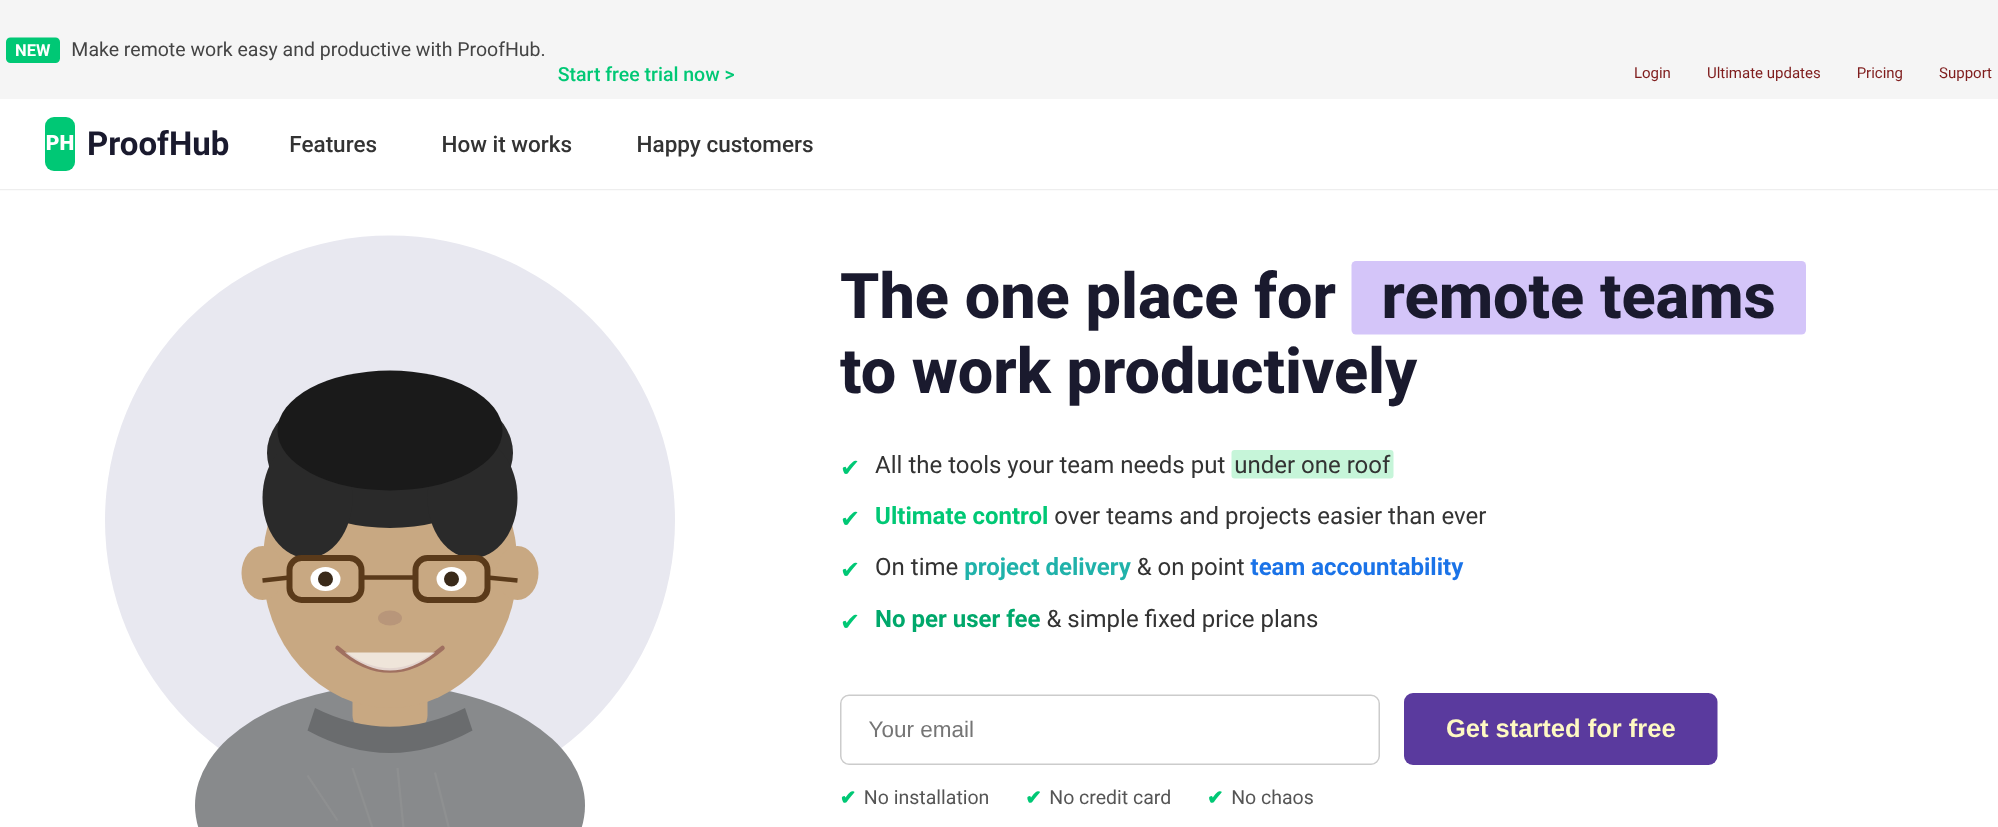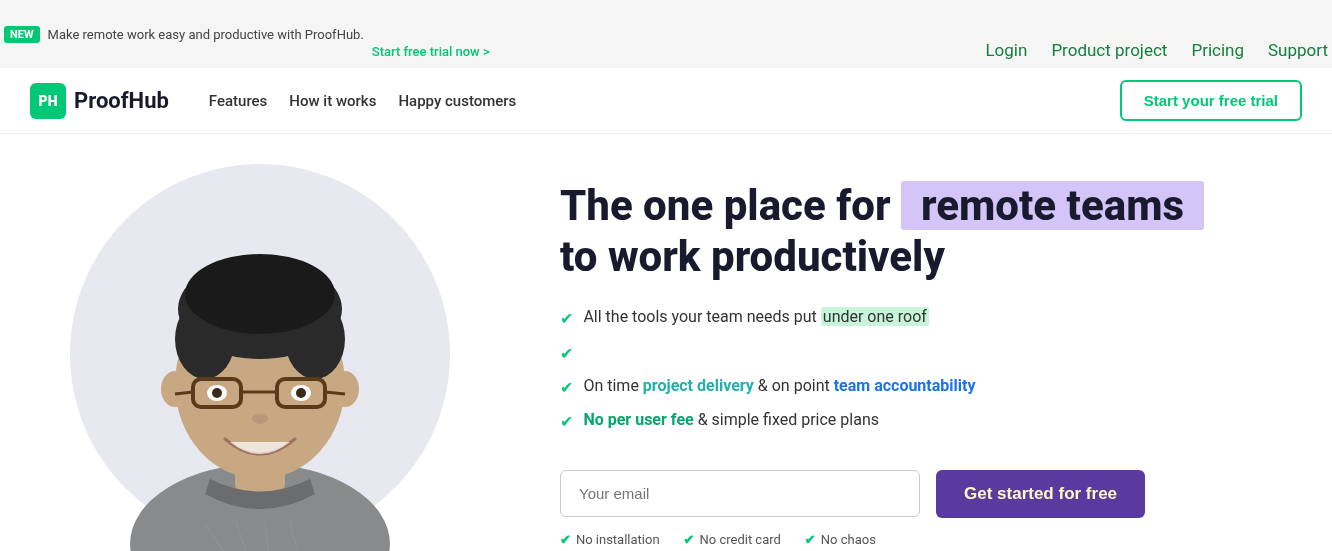--- a/index.html
+++ b/index.html
@@ -19,40 +19,40 @@
     .new-badge {
       background: #00c875;
       color: #fff;
       font-size: 11px;
       font-weight: 700;
       padding: 2px 6px;
       border-radius: 3px;
     }
     .announcement-link { color: #00c875; text-decoration: none; font-weight: 500; margin-top: 35px; }
     .announcement-right { display: flex; gap: 24px; }
-    .announcement-right a { color: #15803d; text-decoration: none; font-size: 17px; margin-top: 32px; }
+    .announcement-right a { color: #7f1d1d; text-decoration: none; font-size: 10px; margin-top: 32px; }
 
     
     .navbar {
       display: flex;
       align-items: center;
       padding: 12px 30px;
       border-bottom: 1px solid #eee;
       background: #fff;
     }
     .logo { display: flex; align-items: center; gap: 8px; text-decoration: none; margin-right: 40px; }
     .logo-icon {
-      width: 36px; height: 36px;
+      width: 20px; height: 36px;
       background: #00c875;
       border-radius: 6px;
       display: flex; align-items: center; justify-content: center;
       color: #fff; font-weight: 900; font-size: 14px;
     }
     .logo-text { font-size: 22px; font-weight: 700; color: #1a1a2e; }
-    .nav-links { display: flex; gap: 22px; }
+    .nav-links { display: flex; gap: 43px; }
     .nav-links a { text-decoration: none; color: #333; font-size: 15px; font-weight: 500; }
     .navbar-right { margin-left: auto; }
     .btn-trial {
       border: 2px solid #00c875;
       background: #fff;
       color: #00c875;
       padding: 10px 22px;
       border-radius: 6px;
       font-size: 15px;
       font-weight: 600;
@@ -187,39 +187,36 @@
 <body>
 
 <div class="announcement-bar">
   <div class="announcement-left">
     <span class="new-badge">NEW</span>
     <span>Make remote work easy and productive with ProofHub.</span>
     <a class="announcement-link" href="#">Start free trial now &gt;</a>
   </div>
   <div class="announcement-right">
     <a href="#">Login</a>
-    <a href="#">Product project</a>
+    <a href="#">Ultimate updates</a>
     <a href="#">Pricing</a>
     <a href="#">Support</a>
   </div>
 </div>
 
 <nav class="navbar">
   <a class="logo" href="#">
     <div class="logo-icon">PH</div>
     <span class="logo-text">ProofHub</span>
   </a>
   <div class="nav-links">
     <a href="#">Features</a>
     <a href="#">How it works</a>
     <a href="#">Happy customers</a>
   </div>
-  <div class="navbar-right">
-    <button class="btn-trial">Start your free trial</button>
-  </div>
 </nav>
 
 <section class="hero">
 
   <div class="hero-image">
     <div class="circle-bg"></div>
     <div class="person-silhouette">
 
       <svg class="person-svg" viewBox="0 0 310 420" xmlns="http://www.w3.org/2000/svg">
 
@@ -272,20 +269,21 @@
       <span>to work productively</span>
     </h1>
 
     <ul class="bullet-list">
       <li>
         <span class="check-icon">✔</span>
         <span>All the tools your team needs put <span class="highlight-green">under one roof</span></span>
       </li>
       <li>
         <span class="check-icon">✔</span>
+        <span><span class="highlight-bold-green">Ultimate control</span> over teams and projects easier than ever</span>
       </li>
       <li>
         <span class="check-icon">✔</span>
         <span>On time <span class="highlight-teal">project delivery</span> &amp; on point <span class="highlight-bold-blue">team accountability</span></span>
       </li>
       <li>
         <span class="check-icon">✔</span>
         <span><span class="highlight-bold-green2">No per user fee</span> &amp; simple fixed price plans</span>
       </li>
     </ul>

